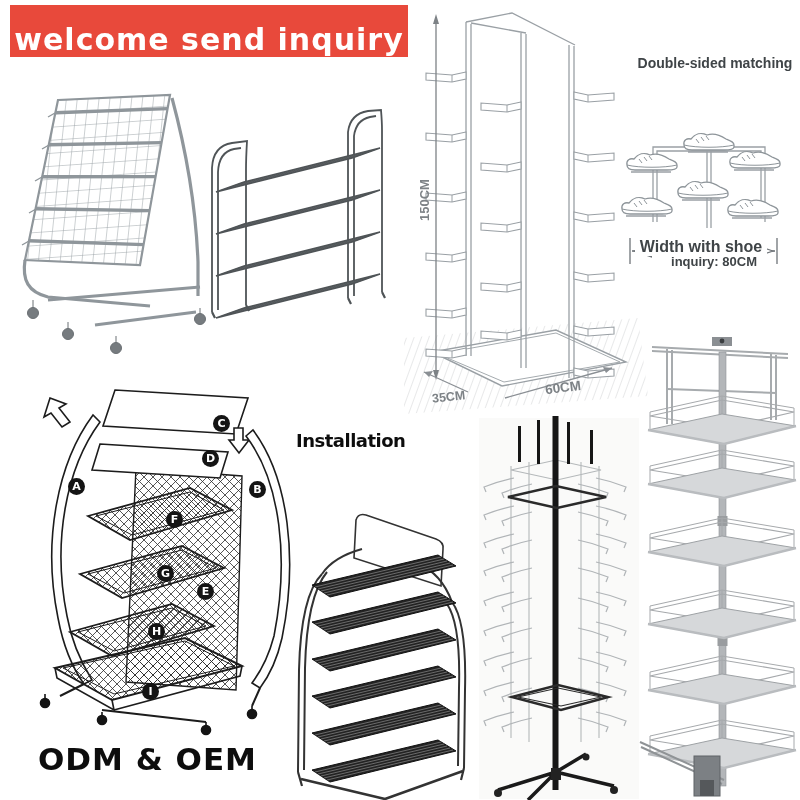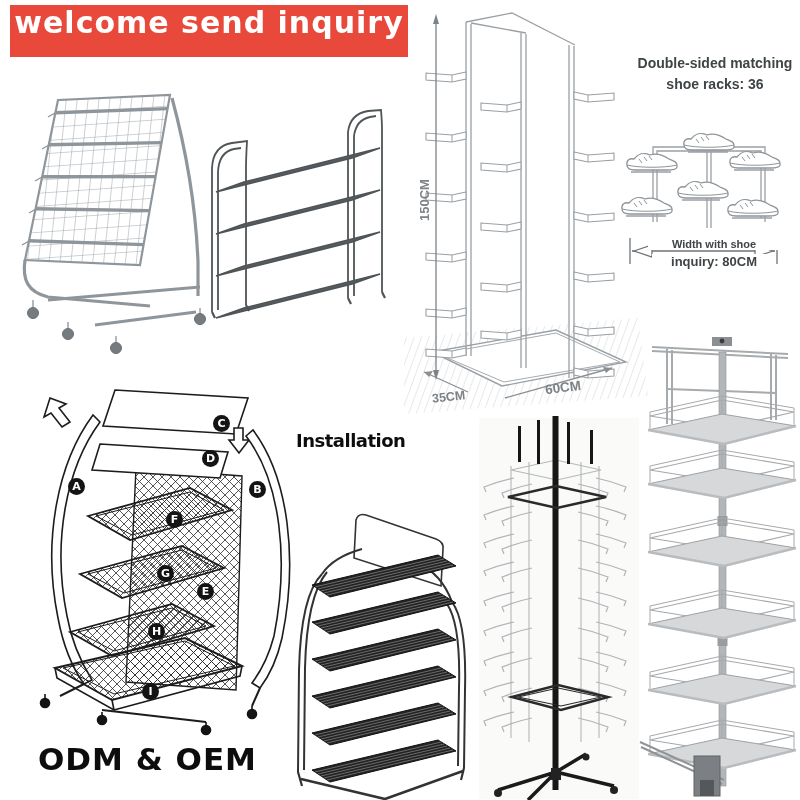--- a/index.html
+++ b/index.html
@@ -1,21 +1,21 @@
 <!DOCTYPE html>
 <html><head>
 <meta charset="utf-8">
 <style>
   html,body{margin:0;padding:0;background:#fff;}
   #canvas{position:relative;width:800px;height:800px;background:#ffffff;overflow:hidden;
           font-family:"DejaVu Sans",sans-serif;}
   #art{position:absolute;left:0;top:0;}
   .txt{position:absolute;white-space:nowrap;}
   .banner{position:absolute;left:10px;top:5px;width:398px;height:52px;background:#e8493b;
-          display:flex;align-items:flex-start;justify-content:center;}
+          display:flex;align-items:flex-end;justify-content:center;}
   .banner span{color:#ffffff;font-weight:bold;font-size:30px;letter-spacing:1px;}
   .note{font-family:"Liberation Sans",sans-serif;font-weight:bold;color:#3f4447;font-size:14px;text-align:center;}
   .dim{font-family:"Liberation Sans",sans-serif;font-weight:bold;color:#7d8286;}
   .comic{font-weight:bold;color:#0d0d0d;}
   .badge{position:absolute;width:17px;height:17px;border-radius:50%;background:#141414;color:#fff;
          display:flex;align-items:center;justify-content:center;font-size:11px;font-weight:bold;}
   .wnote-bg{background:#ffffff;padding:0 3px;}
 </style>
 </head>
 <body>
@@ -289,23 +289,22 @@
       <rect x="694" y="756" width="26" height="40" fill="#7c8084" stroke="#5f6366" stroke-width="1"></rect>
       <rect x="700" y="780" width="14" height="16" fill="#55585b"></rect>
     </g>
   </svg>
 
   <div class="banner">
     <span>welcome send inquiry</span>
   </div>
 
   <div class="txt note" style="left:630px;top:55px;width:170px;">Double-sided matching</div>
-  <div class="txt note" style="left:630px;top:76px;width:170px;">shoe racks: 36</div>
-
-  <div class="txt note wnote-bg" style="left:648px;top:238px;width:126px;font-size:11px;">Width with shoe</div>
+
+  <div class="txt note wnote-bg" style="left:635px;top:238px;width:126px;font-size:16px;">Width with shoe</div>
   <div class="txt note wnote-bg" style="left:652px;top:254px;width:118px;font-size:13px;">inquiry: 80CM</div>
 
   <div class="txt dim" style="left:424px;top:200px;font-size:13px;transform:translate(-50%,-50%) rotate(-90deg);">150CM</div>
   <div class="txt dim" style="left:432px;top:390px;font-size:12.5px;transform:rotate(-6deg);">35CM</div>
   <div class="txt dim" style="left:545px;top:380px;font-size:13.5px;transform:rotate(-7deg);">60CM</div>
 
   <div class="txt comic" style="left:296px;top:430px;font-size:18px;letter-spacing:-0.5px;">Installation</div>
   <div class="txt comic" style="left:38px;top:741px;font-size:31px;letter-spacing:1px;">ODM &amp; OEM</div>
 
   <div class="badge" style="left:68px;top:478px;">A</div>

